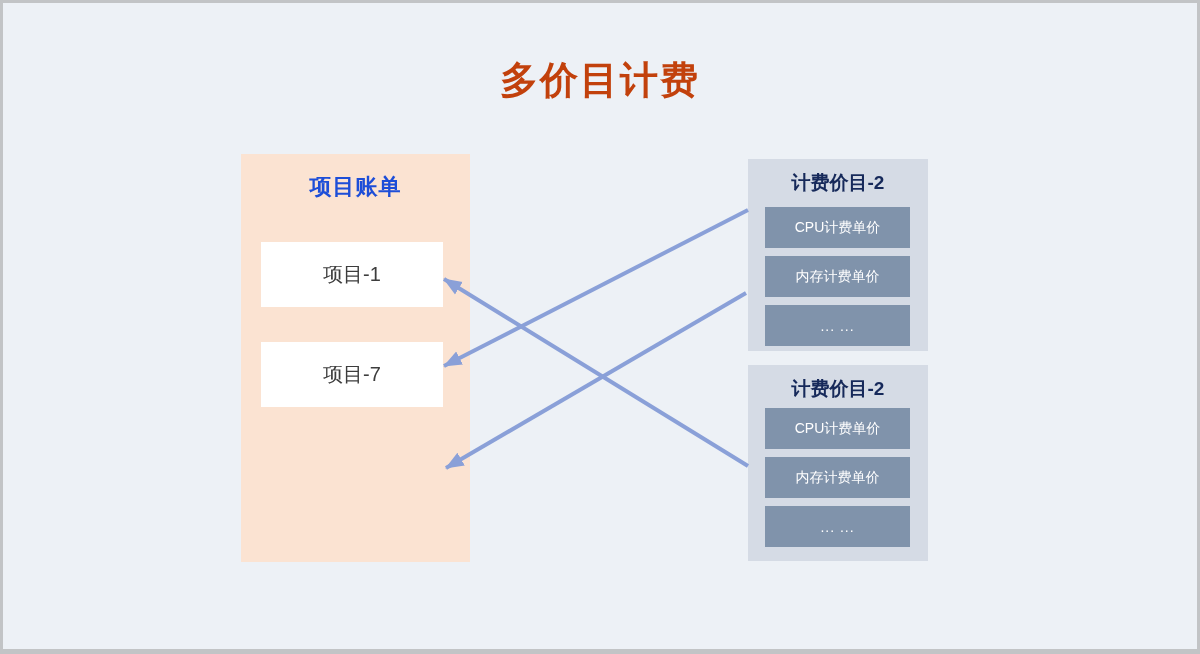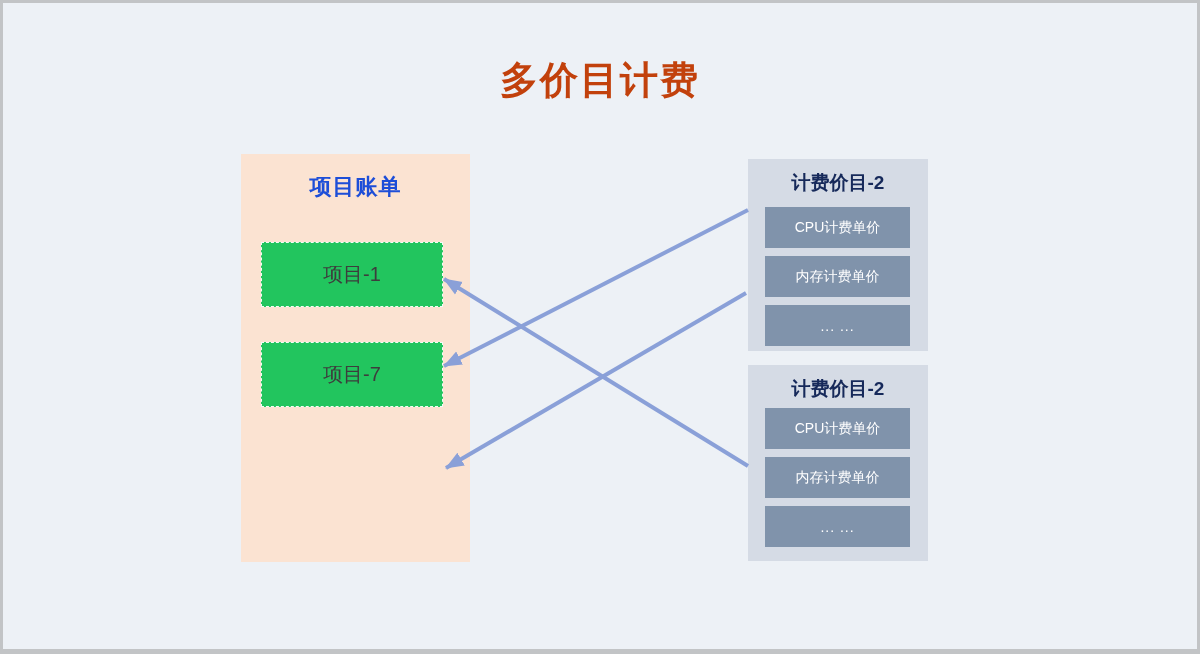--- a/index.html
+++ b/index.html
@@ -19,21 +19,21 @@
     position:absolute; left:238px; top:151px; width:229px; height:408px;
     background:#fbe3d2;
   }
   .bill-title{
     position:absolute; top:18px; left:0; right:0; text-align:center;
     font-size:22px; font-weight:bold; color:#1d4ed8; letter-spacing:1px;
   }
   .bill-items{position:absolute; inset:0;}
   .bill-item{
     position:absolute; left:20px; width:182px; height:65px;
-    background:#22c55e; border:1px dashed rgba(255,255,255,0.95); box-sizing:border-box;
+    background:#ffffff; border:1px dashed rgba(255,255,255,0.95); box-sizing:border-box;
     display:flex; align-items:center; justify-content:center;
     font-size:20px; color:#3d3d3d;
   }
   .bill-item:nth-child(1){top:88px}
   .bill-item:nth-child(2){top:188px}
   .bill-item:nth-child(3){top:284px}
   
   .price-panel{
     position:absolute; left:745px; width:180px;
     background:#d5dbe5;

